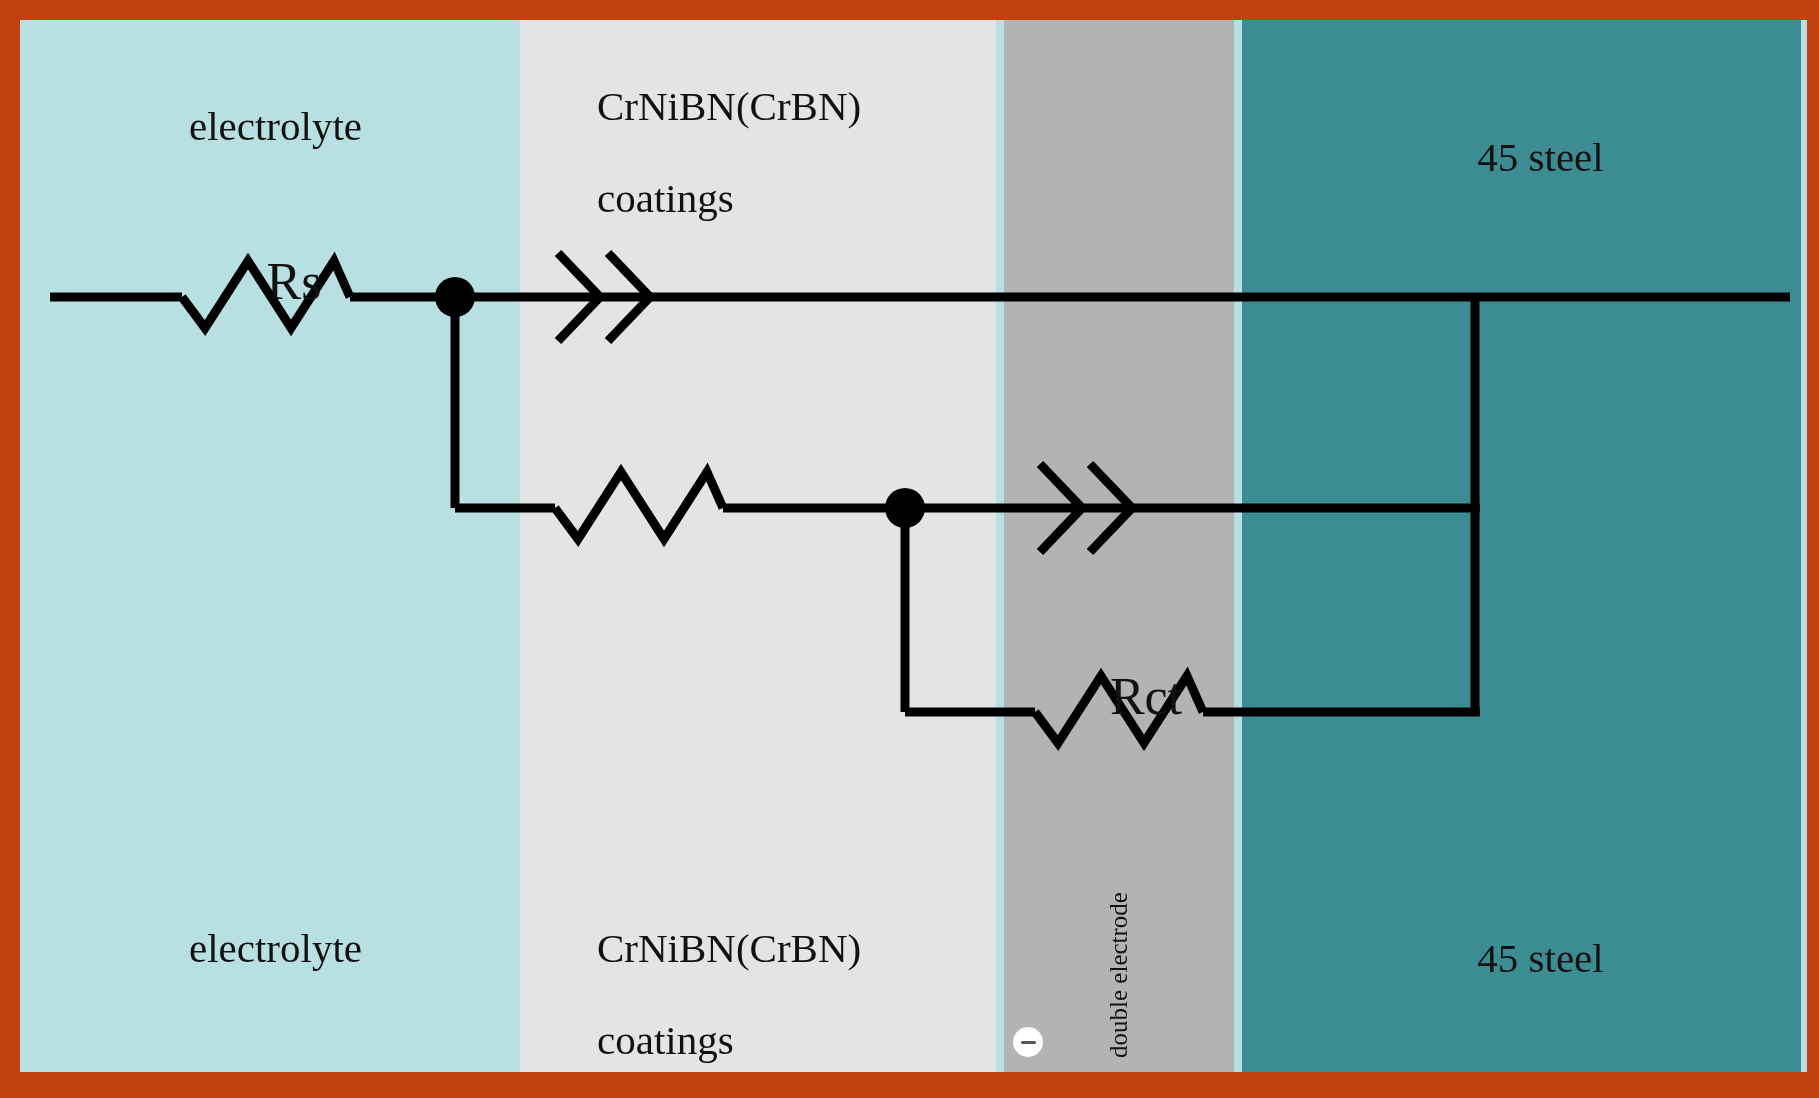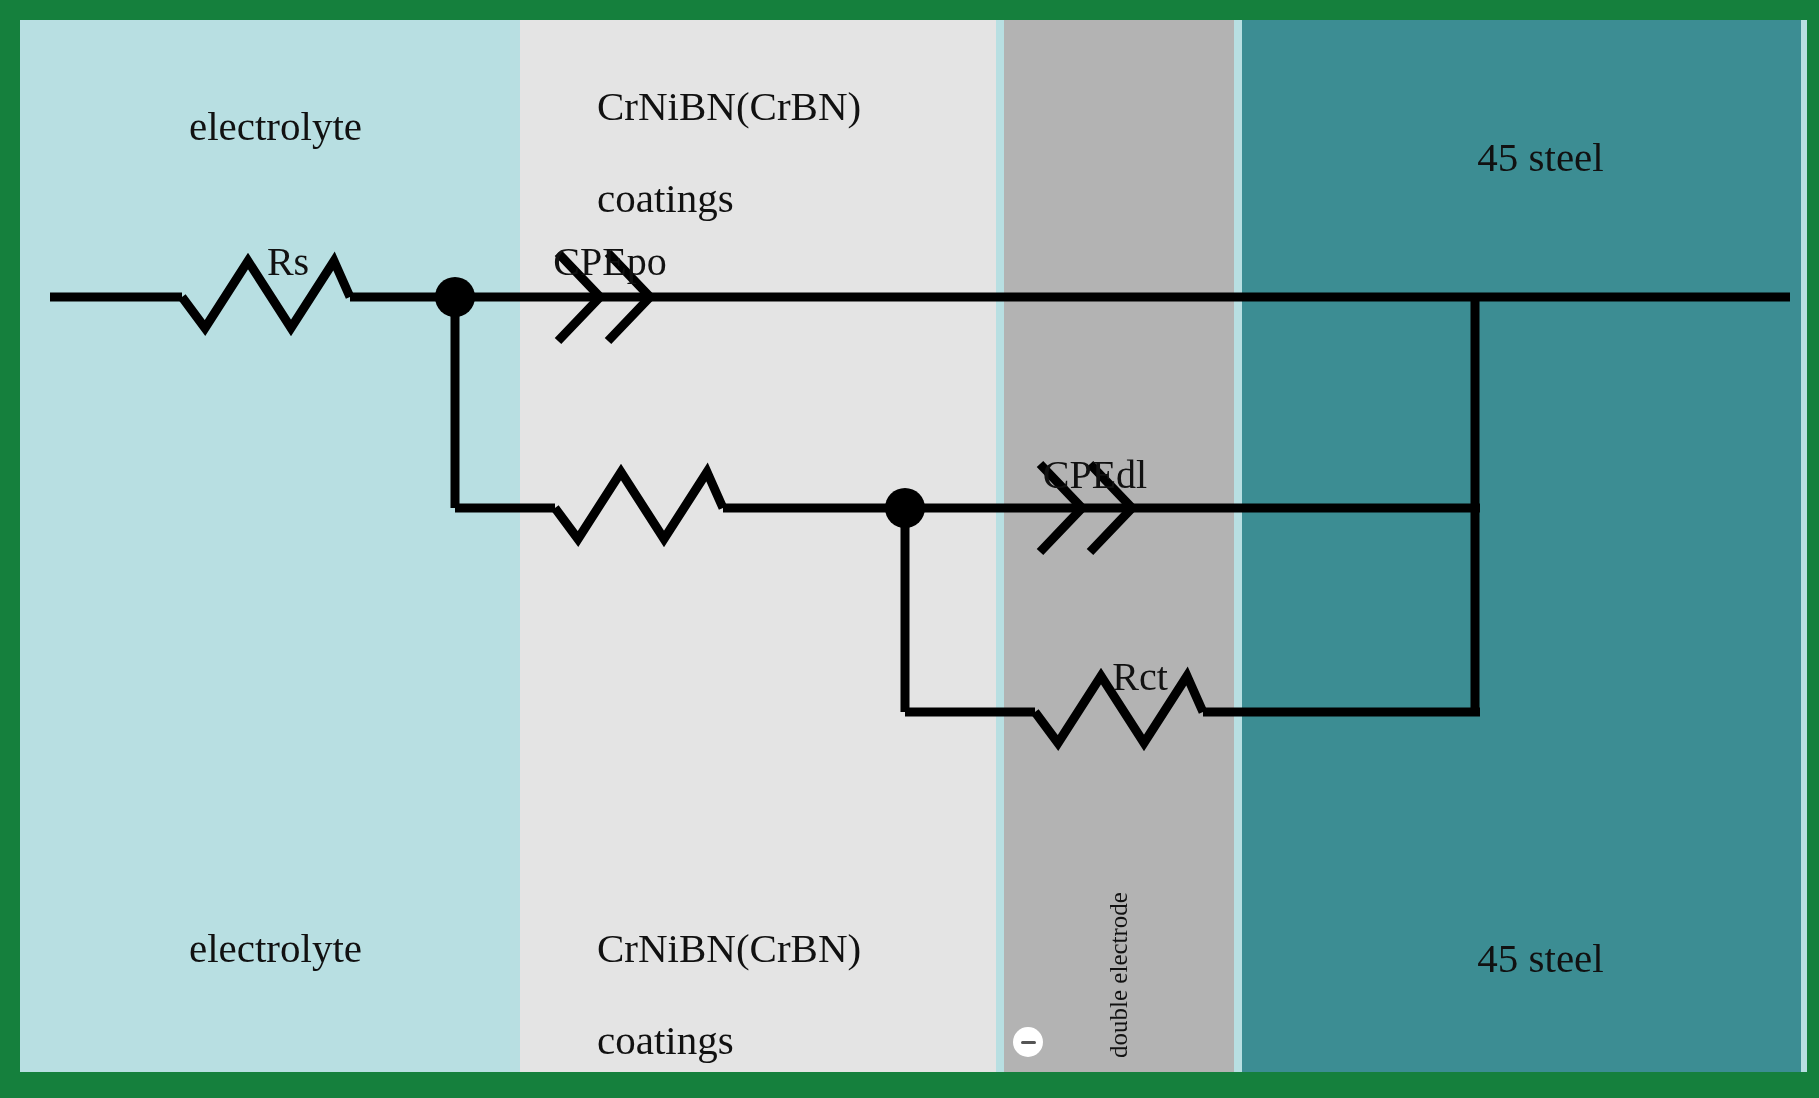--- a/index.html
+++ b/index.html
@@ -8,21 +8,21 @@
     padding: 0;
     background: #ffffff;
   }
   body {
     font-family: "Liberation Serif", "DejaVu Serif", serif;
   }
   #canvas {
     position: relative;
     width: 1819px;
     height: 1098px;
-    background: #15803d;
+    background: #c2410c;
     overflow: hidden;
   }
   #diagram {
     position: absolute;
     left: 0;
     top: 0;
     width: 1819px;
     height: 1098px;
   }
   .lbl {
@@ -30,21 +30,21 @@
     color: #111111;
     white-space: pre;
     line-height: 1.12;
     text-align: center;
     pointer-events: none;
   }
   .lbl-zone {
     font-size: 41px;
   }
   .lbl-comp {
-    font-size: 40px;
+    font-size: 52px;
   }
   .lbl-vert {
     font-size: 25px;
     transform: rotate(-90deg);
     transform-origin: 50% 50%;
     white-space: nowrap;
   }
   .minus-badge {
     position: absolute;
     width: 30px;
@@ -154,28 +154,22 @@
   </div>
 
   <div class="lbl lbl-zone" style="left:1300px; top:890px; width:440px;">
     <span>45 steel</span>
   </div>
 
   <div class="lbl lbl-comp" style="left:178px; top:195px; width:180px;">
     <span>Rs</span>
   </div>
 
-  <div class="lbl lbl-comp" style="left:470px; top:195px; width:240px;">
-    <span>CPEpo</span>
-  </div>
 
 
-  <div class="lbl lbl-comp" style="left:955px; top:408px; width:240px;">
-    <span>CPEdl</span>
-  </div>
 
   <div class="lbl lbl-comp" style="left:1030px; top:610px; width:180px;text-align:center;">
     <span>Rct</span>
   </div>
 
   <div class="minus-badge" style="left:1013px; top:1027px;">
     <span></span>
   </div>
 
 </div>

